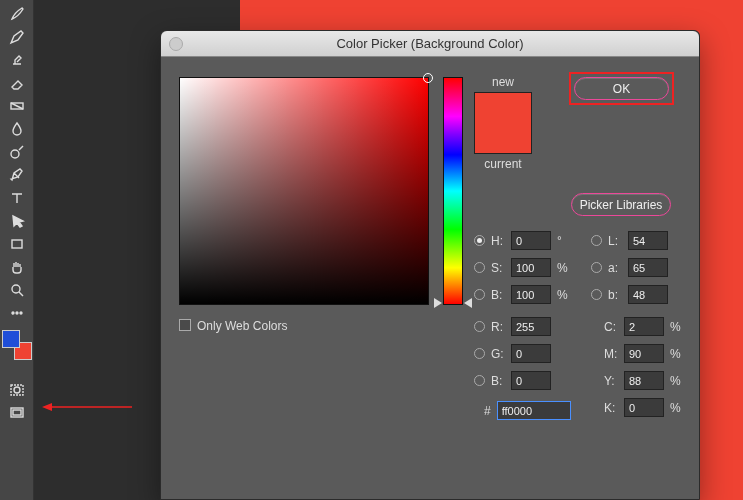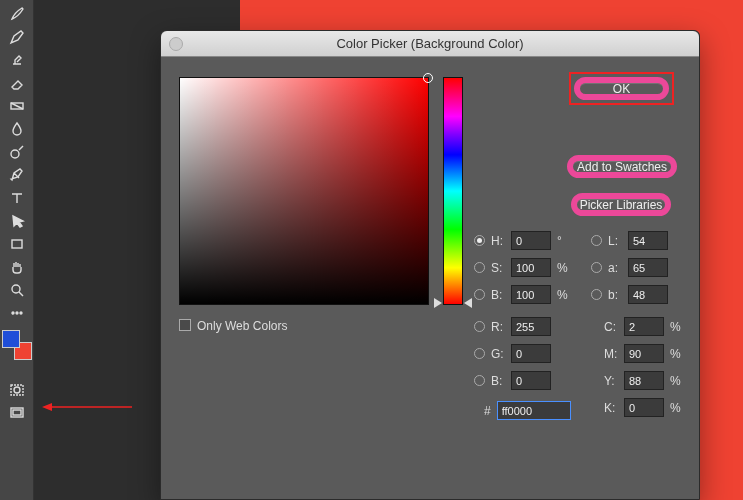--- a/index.html
+++ b/index.html
@@ -23,21 +23,21 @@
 .sv-black{position:absolute;inset:0;background:linear-gradient(to top,#000,rgba(0,0,0,0));}
 .sv-indicator{position:absolute;right:-5px;top:-5px;width:10px;height:10px;border:1.5px solid #fff;border-radius:50%;}
 .hue-strip{position:absolute;left:282px;top:20px;width:20px;height:228px;border:1px solid #111;background:linear-gradient(to bottom,#ff0000 0%,#ff00ff 17%,#8000ff 25%,#0000ff 34%,#00ffff 50%,#00ff00 67%,#ffff00 84%,#ff8000 92%,#ff0000 100%);}
 .hue-marker-left{position:absolute;left:-10px;bottom:-4px;width:0;height:0;border-top:5px solid transparent;border-bottom:5px solid transparent;border-left:8px solid #ddd;}
 .hue-marker-right{position:absolute;right:-10px;bottom:-4px;width:0;height:0;border-top:5px solid transparent;border-bottom:5px solid transparent;border-right:8px solid #ddd;}
 .new-current{position:absolute;left:313px;top:18px;width:58px;text-align:center;}
 .nc-label{color:#ddd;font-size:12px;}
 .nc-box{width:58px;height:62px;margin:3px 0;border:1px solid #222;}
 .nc-new{width:100%;height:50%;background:#ef4232;}
 .nc-cur{width:100%;height:50%;background:#ef4232;}
-.btn{position:absolute;background:#5a5a5a;border:6px solid #ec4899;border-radius:14px;color:#eee;font-size:12px;display:flex;align-items:center;justify-content:center;box-shadow:inset 0 1px 0 rgba(255,255,255,.15);text-align:center;}
+.btn{position:absolute;background:#5a5a5a;border:1px solid #ec4899;border-radius:14px;color:#eee;font-size:12px;display:flex;align-items:center;justify-content:center;box-shadow:inset 0 1px 0 rgba(255,255,255,.15);text-align:center;}
 .btn-ok{right:30px;top:20px;width:95px;height:23px;}
 .btn-cancel{right:30px;top:52px;width:95px;height:23px;}
 .btn-swatch{right:22px;top:98px;width:110px;height:23px;}
 .btn-lib{right:28px;top:136px;width:100px;height:23px;}
 .ok-highlight{position:absolute;right:25px;top:15px;width:105px;height:33px;border:2px solid #e22;pointer-events:none;}
 .only-web{position:absolute;left:18px;top:262px;display:flex;align-items:flex-start;gap:6px;}
 .cb{width:12px;height:12px;border:1px solid #aaa;background:#4a4a4a;}
 .fld{position:absolute;display:flex;align-items:center;gap:6px;}
 .fld input[type=text]{width:40px;height:19px;background:#3b3b3b;border:1px solid #222;color:#eee;font-size:11px;padding:0 4px;}
 .fld .radio{width:11px;height:11px;border:1px solid #aaa;border-radius:50%;display:inline-flex;align-items:center;justify-content:center;}
@@ -175,24 +175,31 @@
     <div class="sv-box">
       <div class="sv-white"></div>
         <div class="sv-black"></div>
       <div class="sv-indicator"></div>
     </div>
     <div class="hue-strip">
       <div class="hue-marker-left"></div>
       <div class="hue-marker-right"></div>
     </div>
 
+    <div class="new-current">
+      <div class="nc-label">new</div>
+      <div class="nc-box">
+        <div class="nc-new"></div>
+        <div class="nc-cur"></div>
+      </div>
+      <div class="nc-label">current</div>
+    </div>
 
     <div class="ok-highlight"></div>
     <div class="btn btn-ok">OK</div>
-    <div class="btn btn-swatch">Add to Swatches</div>
     <div class="btn btn-lib">Picker Libraries</div>
 
     <div class="only-web">
       <div class="cb"></div>
       <span>Only Web Colors</span>
     </div>
 
     <div class="fld row-h">
         <span class="radio sel"></span>
         <label>H:</label>

